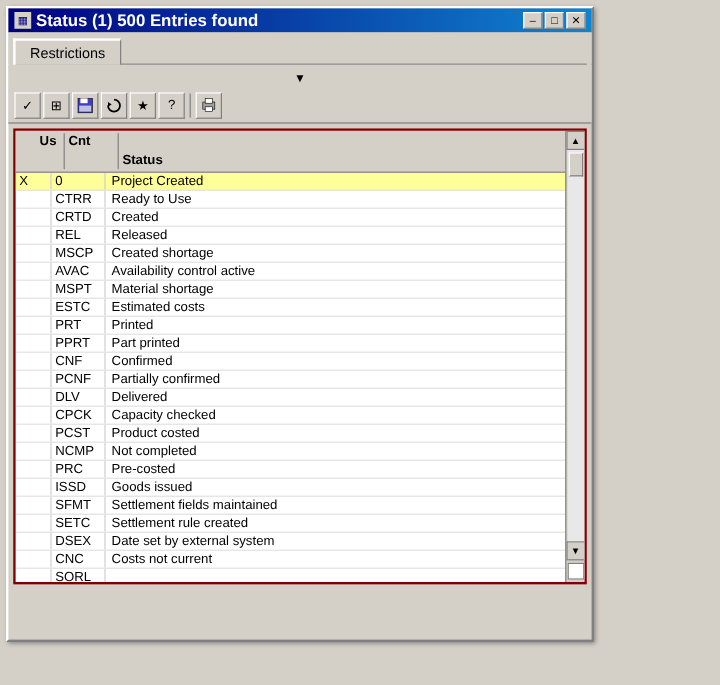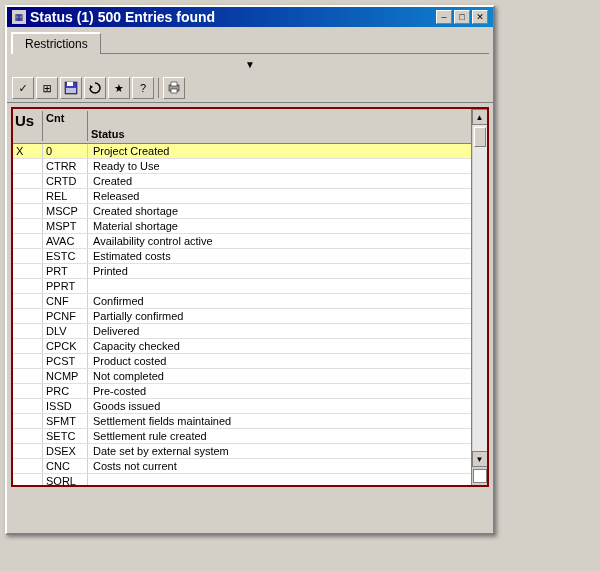--- a/index.html
+++ b/index.html
@@ -156,22 +156,22 @@
     .table-header {
       display: flex;
       background: #d4d0c8;
       border-bottom: 1px solid #808080;
       padding: 2px 0;
     }
 
     .col-user {
       width: 30px;
       min-width: 30px;
-      padding: 1px 2px;
-      font-size: 15px;
+      padding: 1px 20px;
+      font-size: 11px;
       font-weight: bold;
       border-right: 1px solid #808080;
     }
 
     .col-cnt {
       width: 45px;
       min-width: 45px;
       padding: 1px 3px;
       font-size: 11px;
       font-weight: bold;
@@ -360,41 +360,42 @@
           <div class="cell-cnt">REL</div>
           <div class="cell-status">Released</div>
         </div>
         <div class="table-row">
           <div class="cell-user"></div>
           <div class="cell-cnt">MSCP</div>
           <div class="cell-status">Created shortage</div>
         </div>
         <div class="table-row">
           <div class="cell-user"></div>
+          <div class="cell-cnt">AVAC</div>
+          <div class="cell-status">Availability control active</div>
+        </div>
+        <div class="table-row">
+          <div class="cell-user"></div>
           <div class="cell-cnt">MSPT</div>
           <div class="cell-status">Material shortage</div>
         </div>
         <div class="table-row">
           <div class="cell-user"></div>
-          <div class="cell-cnt">AVAC</div>
-          <div class="cell-status">Availability control active</div>
-        </div>
-        <div class="table-row">
-          <div class="cell-user"></div>
           <div class="cell-cnt">ESTC</div>
           <div class="cell-status">Estimated costs</div>
         </div>
         <div class="table-row">
           <div class="cell-user"></div>
           <div class="cell-cnt">PRT</div>
           <div class="cell-status">Printed</div>
         </div>
         <div class="table-row">
           <div class="cell-user"></div>
           <div class="cell-cnt">PPRT</div>
+          <div class="cell-status">Part printed</div>
         </div>
         <div class="table-row">
           <div class="cell-user"></div>
           <div class="cell-cnt">CNF</div>
           <div class="cell-status">Confirmed</div>
         </div>
         <div class="table-row">
           <div class="cell-user"></div>
           <div class="cell-cnt">PCNF</div>
           <div class="cell-status">Partially confirmed</div>

